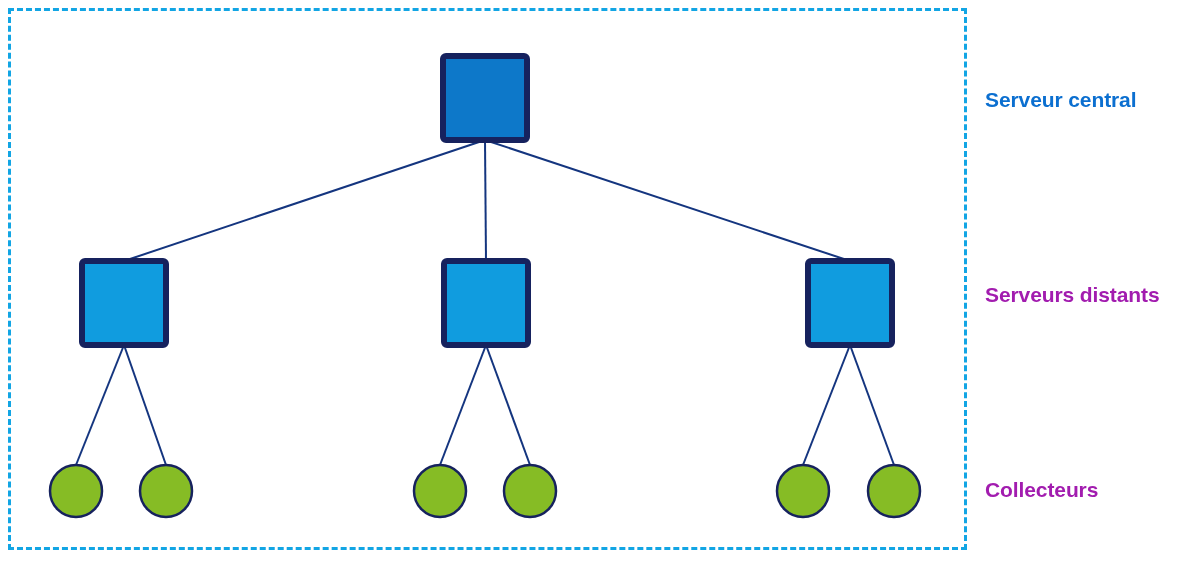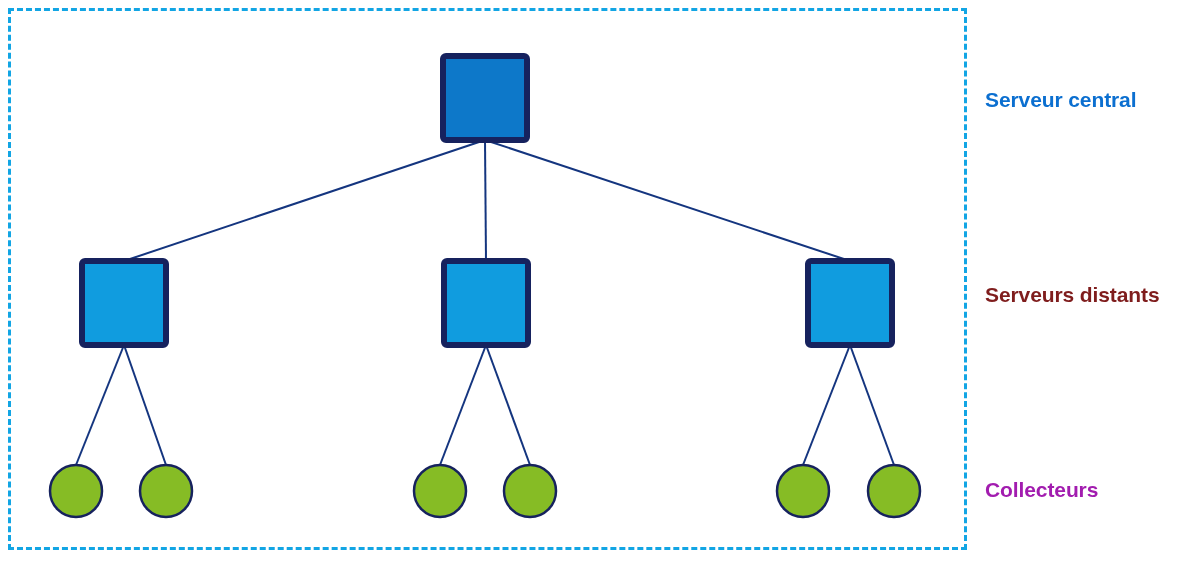--- a/index.html
+++ b/index.html
@@ -40,21 +40,21 @@
   
   .legend-label {
     position: absolute;
     font-family: "Liberation Sans", sans-serif;
     font-weight: bold;
     font-size: 21px;
     letter-spacing: -0.1px;
     white-space: nowrap;
   }
   #label-central   { left: 985px; top: 88px;  color: #0b6fd0; }
-  #label-distants  { left: 985px; top: 283px; color: #7f1d1d; }
+  #label-distants  { left: 985px; top: 283px; color: #a21caf; }
   #label-collecteurs { left: 985px; top: 478px; color: #a21caf; }
 </style>
 </head>
 <body>
 
 <div id="stage">
 
   <div id="boundary"></div>
 
   <svg id="canvas" viewBox="0 0 1203 564" xmlns="http://www.w3.org/2000/svg">

